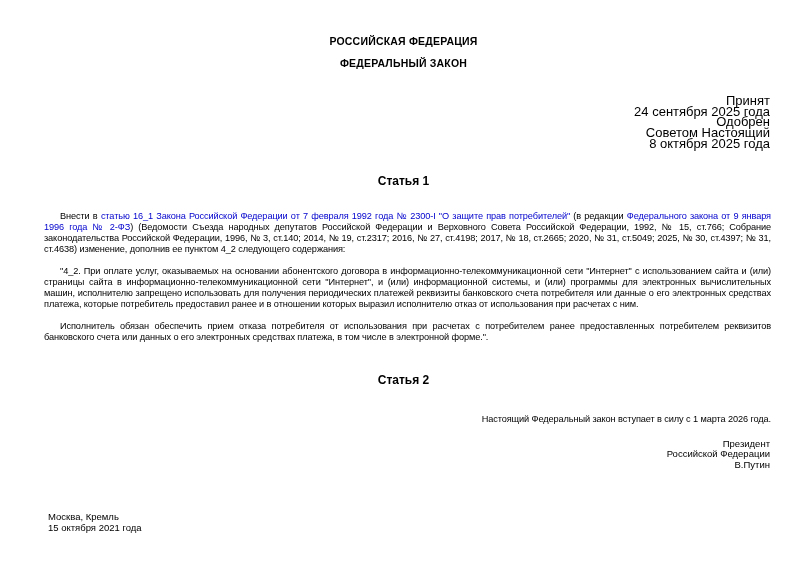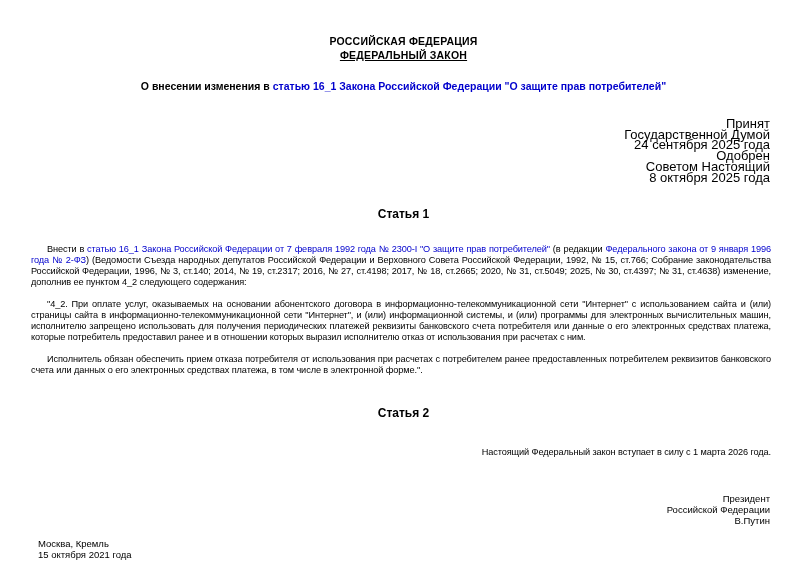--- a/index.html
+++ b/index.html
@@ -8,70 +8,68 @@
     font-family:"Liberation Sans", sans-serif;
     -webkit-font-smoothing:antialiased;
     overflow:hidden;
   }
   .page{position:relative;width:807px;height:468px;}
 
   .hdr-line{
     text-align:center;font-weight:bold;font-size:10.5px;letter-spacing:.2px;
   }
   .hdr-country{padding-top:35px;}
-  .hdr-doctype{margin-top:2px;text-decoration:underline;}
+  .hdr-doctype{margin-top:10px;}
   .doc-title{
     margin-top:19px;text-align:center;font-weight:bold;font-size:10.5px;
   }
   .link{color:#0000CD;text-decoration:none;cursor:pointer;}
 
   .adoption{
     margin-top:27px;padding-right:37px;text-align:right;
     font-size:13px;line-height:10.7px;
   }
 
   .article-heading{
     text-align:center;font-weight:bold;font-size:12px;
   }
   .art1-heading{margin-top:24px;}
   .art2-heading{margin-top:30px;}
 
   .body-text{
-    padding-left:31px;padding-right:36px;
+    padding-left:44px;padding-right:36px;
     font-size:9.2px;line-height:11px;letter-spacing:-0.1px;
     text-align:justify;
   }
   .para{margin:0;text-indent:16px;}
   .p-first{margin-top:23px;}
   .p-gap{margin-top:11px;}
 
   .art2-text{margin-top:27px;text-align:right;}
 
   .signature{
-    margin-top:36px;padding-right:37px;text-align:right;
+    margin-top:14px;padding-right:37px;text-align:right;
     font-size:9.5px;line-height:10.7px;
   }
   .footer{
-    margin-top:12px;padding-left:38px;text-align:left;
+    margin-top:40px;padding-left:48px;text-align:left;
     font-size:9.5px;line-height:11px;
   }
 </style>
 </head>
 <body>
 
 <div class="page">
 
   <div class="hdr-line hdr-country">РОССИЙСКАЯ ФЕДЕРАЦИЯ</div>
   <div class="hdr-line hdr-doctype">ФЕДЕРАЛЬНЫЙ ЗАКОН</div>
 
-  <div class="doc-title"><span>О внесении изменения в </span><span class="link">статью 16_1 Закона Российской Федерации "О защите прав потребителей"</span></div>
 
   <div class="adoption">
     <div>Принят</div>
-    <div>Государственной Думой</div>
     <div>24 сентября 2025 года</div>
     <div>Одобрен</div>
     <div>Советом Настоящий</div>
     <div>8 октября 2025 года</div>
   </div>
 
   <div class="article-heading art1-heading">Статья 1</div>
 
   <div class="body-text">
     <p class="para p-first"><span>Внести в </span><span class="link">статью 16_1 Закона Российской Федерации от 7 февраля 1992 года № 2300-I "О защите прав потребителей"</span><span> (в редакции </span><span class="link">Федерального закона от 9 января 1996 года № 2-ФЗ</span><span>) (Ведомости Съезда народных депутатов Российской Федерации и Верховного Совета Российской Федерации, 1992, № 15, ст.766; Собрание законодательства Российской Федерации, 1996, № 3, ст.140; 2014, № 19, ст.2317; 2016, № 27, ст.4198; 2017, № 18, ст.2665; 2020, № 31, ст.5049; 2025, № 30, ст.4397; № 31, ст.4638) изменение, дополнив ее пунктом 4_2 следующего содержания:</span></p>

